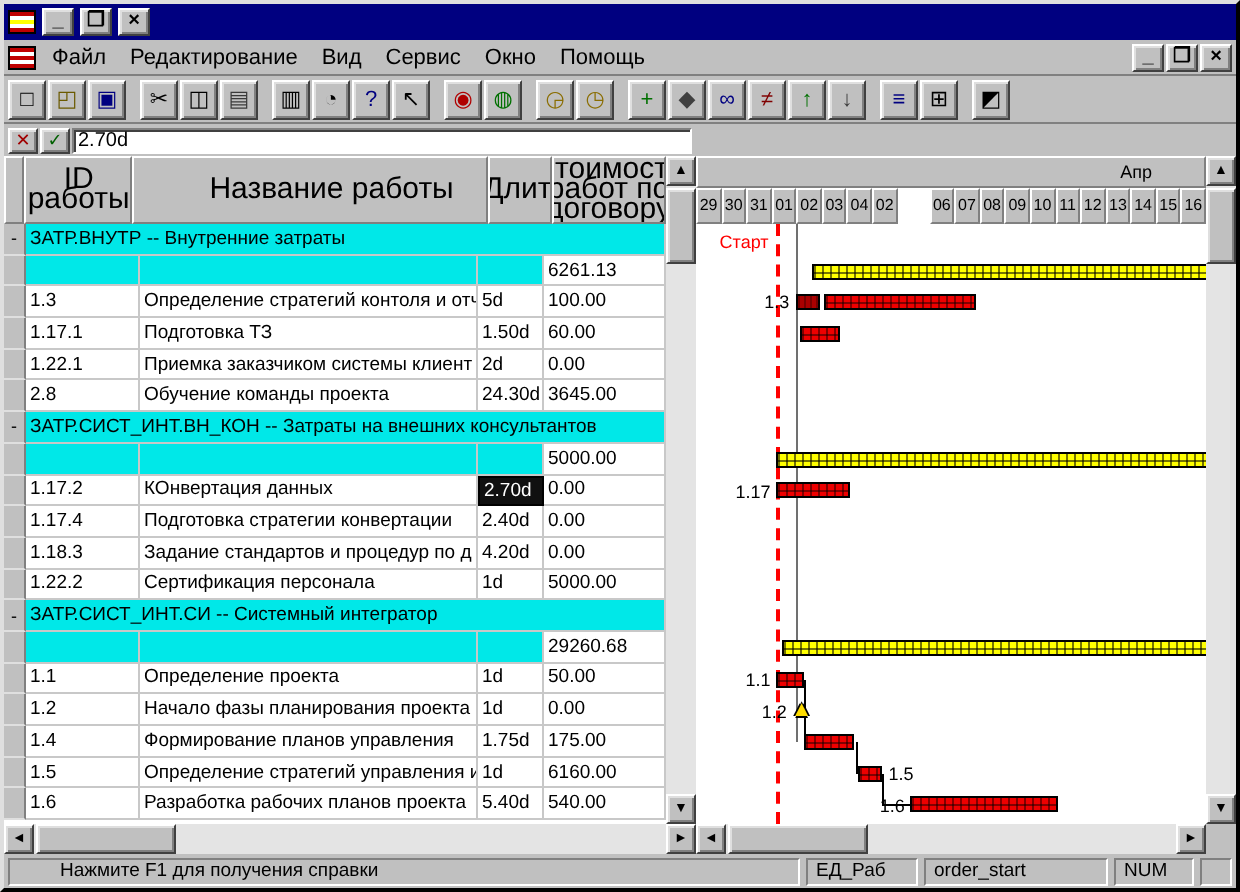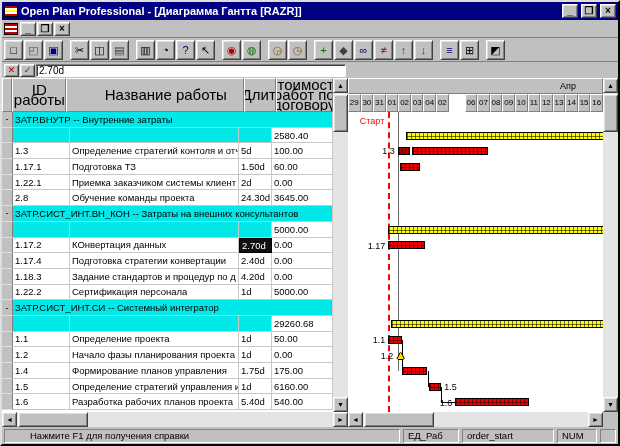--- a/index.html
+++ b/index.html
@@ -128,28 +128,35 @@
   .sp.p-0{width:56px;} .sp.p-1{width:92px;} .sp.p-2{width:40px;}
   #status-spacer { width:16px; height:14px; border:1px solid; border-color:#808080 #fff #fff #808080; }
 </style>
 </head>
 <body>
 
 <div id="window">
 
   <div id="titlebar">
     <span class="app-icon"></span>
-    <span class="title">Open Plan Professional - [Диаграмма Гантта [RAZR]]</span>
     <span class="winbtn">_</span>
     <span class="winbtn">❐</span>
     <span class="winbtn">×</span>
   </div>
 
   <div id="menubar">
     <span class="doc-icon"></span>
+    <div id="menu-items">
+        <span class="menu-item">Файл</span>
+        <span class="menu-item">Редактирование</span>
+        <span class="menu-item">Вид</span>
+        <span class="menu-item">Сервис</span>
+        <span class="menu-item">Окно</span>
+        <span class="menu-item">Помощь</span>
+      </div>
     <div id="mdi-btns">
       <span class="winbtn">_</span>
       <span class="winbtn">❐</span>
       <span class="winbtn">×</span>
     </div>
   </div>
 
   <div id="toolbar">
       <button class="tb">
         <span class="tbi" style="color: rgb(0, 0, 0);">□</span>
@@ -248,21 +255,21 @@
       <div id="table-rows">
           <div class="trow">
             <div class="td marker">-</div>
             <div class="td group-label cyan">ЗАТР.ВНУТР -- Внутренние затраты</div>
           </div>
           <div class="trow">
             <div class="td marker"></div>
             <div class="td c-id cyan"></div>
             <div class="td c-name cyan"></div>
             <div class="td c-dur cyan"></div>
-            <div class="td c-cost">2580.40</div>
+            <div class="td c-cost">6261.13</div>
           </div>
           <div class="trow">
             <div class="td marker"></div>
             <div class="td c-id">1.3</div>
             <div class="td c-name">Определение стратегий контоля и отч</div>
             <div class="td c-dur">5d</div>
             <div class="td c-cost">100.00</div>
           </div>
           <div class="trow">
             <div class="td marker"></div>

